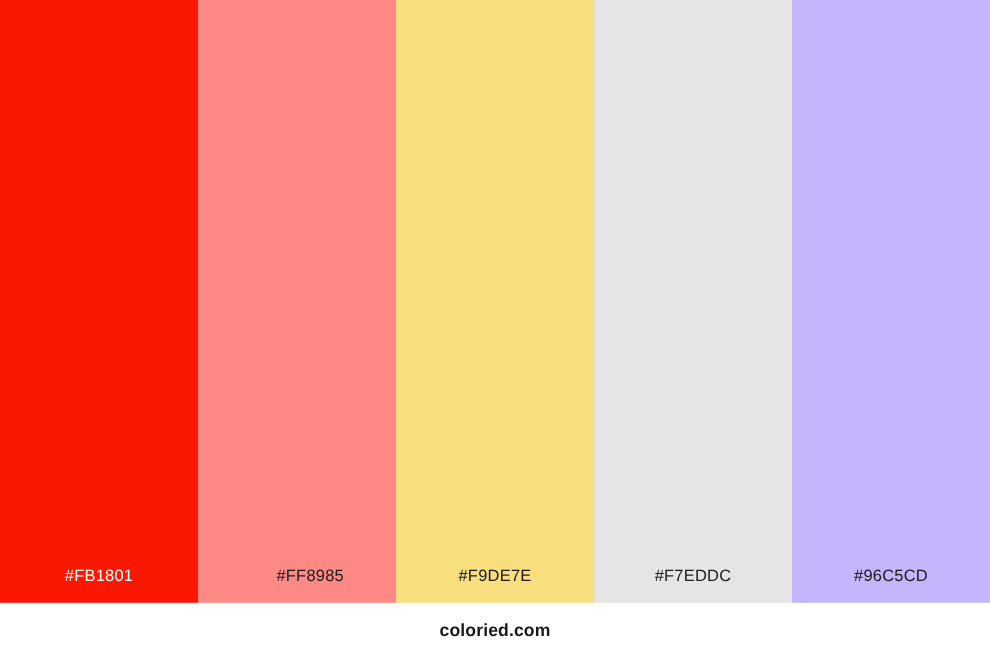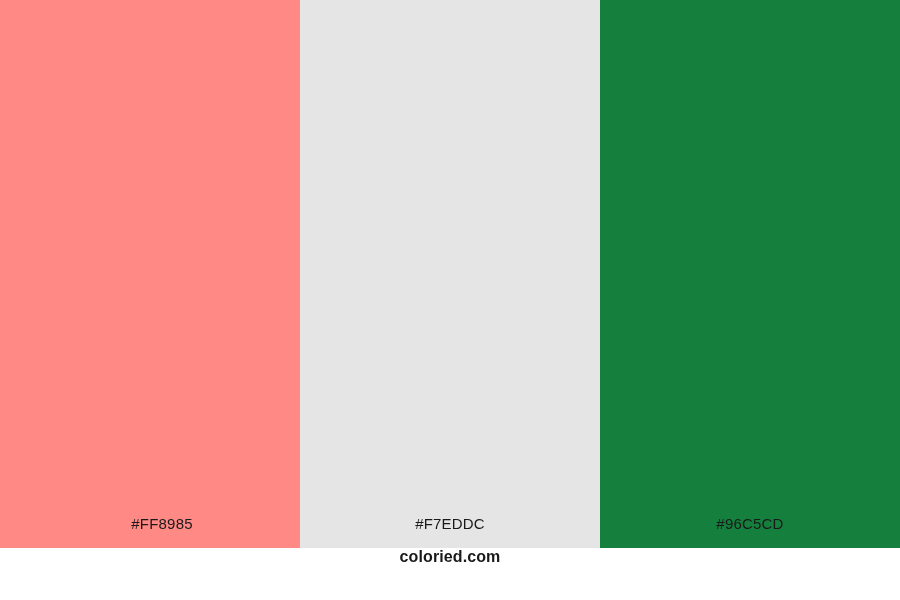--- a/index.html
+++ b/index.html
@@ -42,50 +42,56 @@
     font-family: "Liberation Sans", sans-serif;
     letter-spacing: 0.2px;
     padding-bottom: 17px;
     line-height: 1;
     user-select: text;
   }
   .footer {
     flex: 1 1 auto;
     width: 900px;
     display: flex;
-    align-items: flex-start;
+    align-items: center;
     justify-content: center;
     background: #ffffff;
   }
   .footer-brand {
     font-size: 16px;
     font-weight: bold;
     color: #1a1a1a;
     font-family: "Liberation Sans", sans-serif;
     letter-spacing: 0.1px;
   }
 </style>
 </head>
 <body>
 
 <div class="palette-page">
 
   <div class="swatch-strip">
 
+    <div class="swatch" style="background-color: rgb(251, 24, 1);">
+      <span class="swatch-label" style="color: rgb(255, 255, 255);">#FB1801</span>
+    </div>
 
     <div class="swatch" style="background-color: rgb(255, 137, 133);">
       <span class="swatch-label" style="color: rgb(26, 26, 26); padding-left: 24px;">#FF8985</span>
     </div>
 
+    <div class="swatch" style="background-color: rgb(249, 222, 126);">
+      <span class="swatch-label" style="color: rgb(26, 26, 26);">#F9DE7E</span>
+    </div>
 
     <div class="swatch" style="background-color: #e5e5e5;">
       <span class="swatch-label" style="color: rgb(26, 26, 26);">#F7EDDC</span>
     </div>
 
-    <div class="swatch" style="background-color: #15803d;">
+    <div class="swatch" style="background-color: #c4b5fd;">
       <span class="swatch-label" style="color: rgb(26, 26, 26);">#96C5CD</span>
     </div>
 
   </div>
 
   <div class="footer">
     <span class="footer-brand">coloried.com</span>
   </div>
 
 </div>

